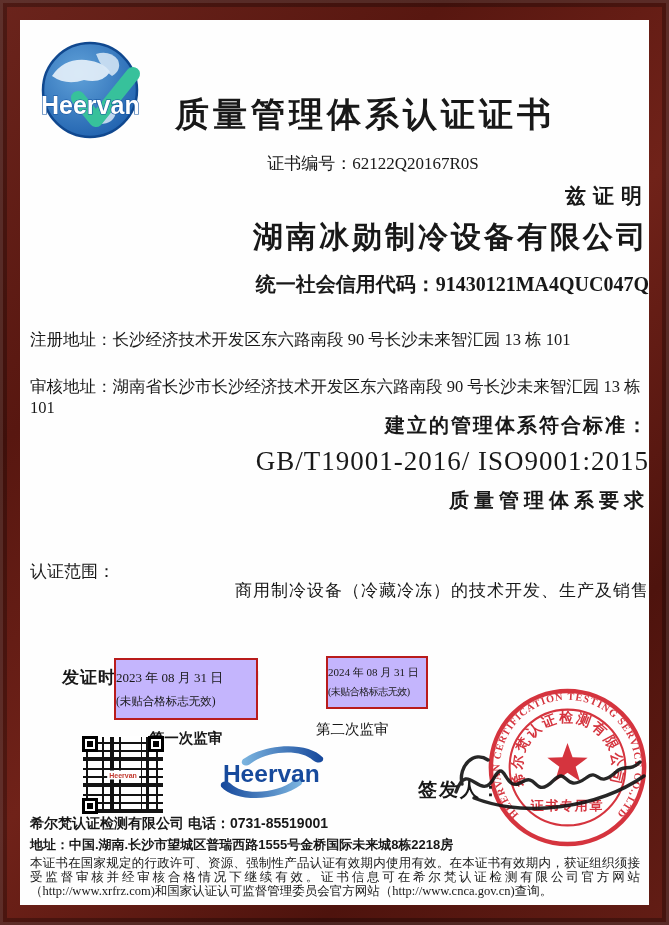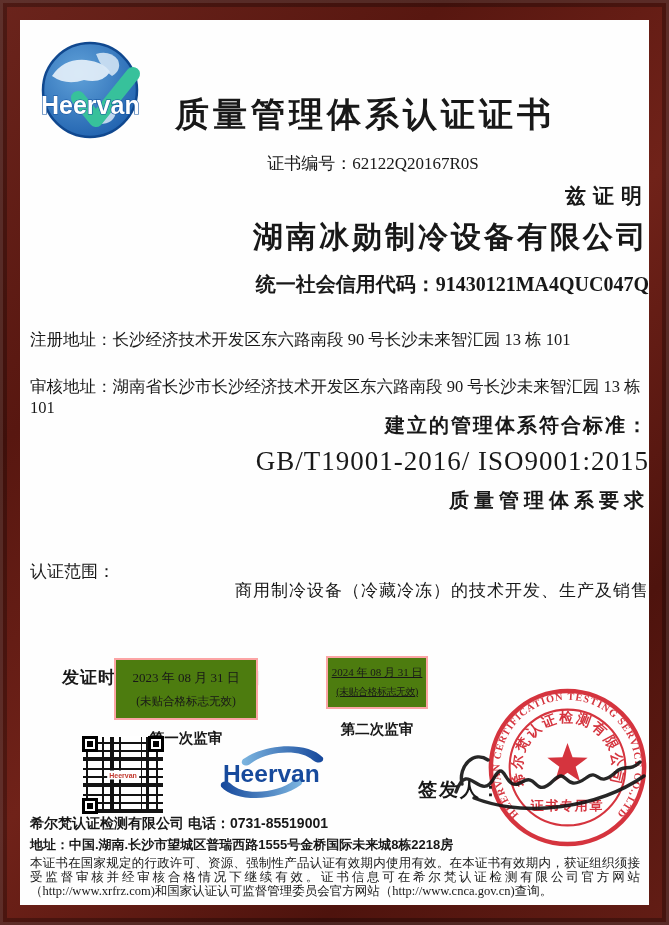--- a/index.html
+++ b/index.html
@@ -26,29 +26,29 @@
   .std-name{top:467px;font-size:20px;font-weight:bold;letter-spacing:5px;}
   .scope-label{left:10px;top:521px;font-size:17px;margin-top:19px;}
   .scope-text{top:559px;font-size:17px;letter-spacing:1px;}
 
   .date-pair{font-size:17px;white-space:nowrap;}
   .date-pair .lab{font-weight:bold;letter-spacing:1px;}
   .date-pair .val{font-weight:bold;font-size:15.5px;}
   .issue{left:42px;top:646px;}
   .valid{left:265px;top:607px;}
 
-  .audit-box{border:2px solid #fca5a5;background:#4d7c0f;text-align:center;box-sizing:border-box;}
+  .audit-box{border:2px solid #b91c1c;background:#c4b5fd;box-sizing:border-box;}
   .box1{left:94px;top:638px;width:144px;height:62px;padding-top:9px;}
   .box1 .bdate{font-size:13px;}
   .box1 .bnote{font-size:11.5px;margin-top:7px;}
-  .box2{left:306px;top:636px;width:102px;height:53px;padding-top:7px;text-decoration:underline;}
+  .box2{left:306px;top:636px;width:102px;height:53px;padding-top:7px;}
   .box2 .bdate{font-size:11px;}
   .box2 .bnote{font-size:10px;margin-top:5px;letter-spacing:-0.5px;}
   .cap1{left:94px;top:709px;width:144px;text-align:center;font-size:14.5px;font-weight:bold;}
-  .cap2{left:296px;top:700px;width:122px;text-align:center;font-size:14.5px;font-weight:bold;}
+  .cap2{left:296px;top:700px;width:122px;text-align:left;font-size:14.5px;font-weight:normal;}
 
   
   .qr{left:62px;top:716px;width:82px;height:78px;background:#fff;}
   .qr-noise{position:absolute;inset:1px;opacity:.92;
     background:
       repeating-linear-gradient(0deg,#000 0 4px,transparent 4px 9px,#000 9px 11px,transparent 11px 17px,#000 17px 19px,transparent 19px 26px),
       repeating-linear-gradient(90deg,#fff 0 3px,transparent 3px 8px,#fff 8px 12px,transparent 12px 15px,#fff 15px 17px,transparent 17px 23px),
       repeating-linear-gradient(90deg,#000 0 5px,transparent 5px 9px,#000 9px 12px,transparent 12px 19px,#000 19px 21px,transparent 21px 27px);
   }
   .qr-finder{position:absolute;width:16px;height:16px;border:3px solid #000;background:#fff;box-sizing:border-box;}

